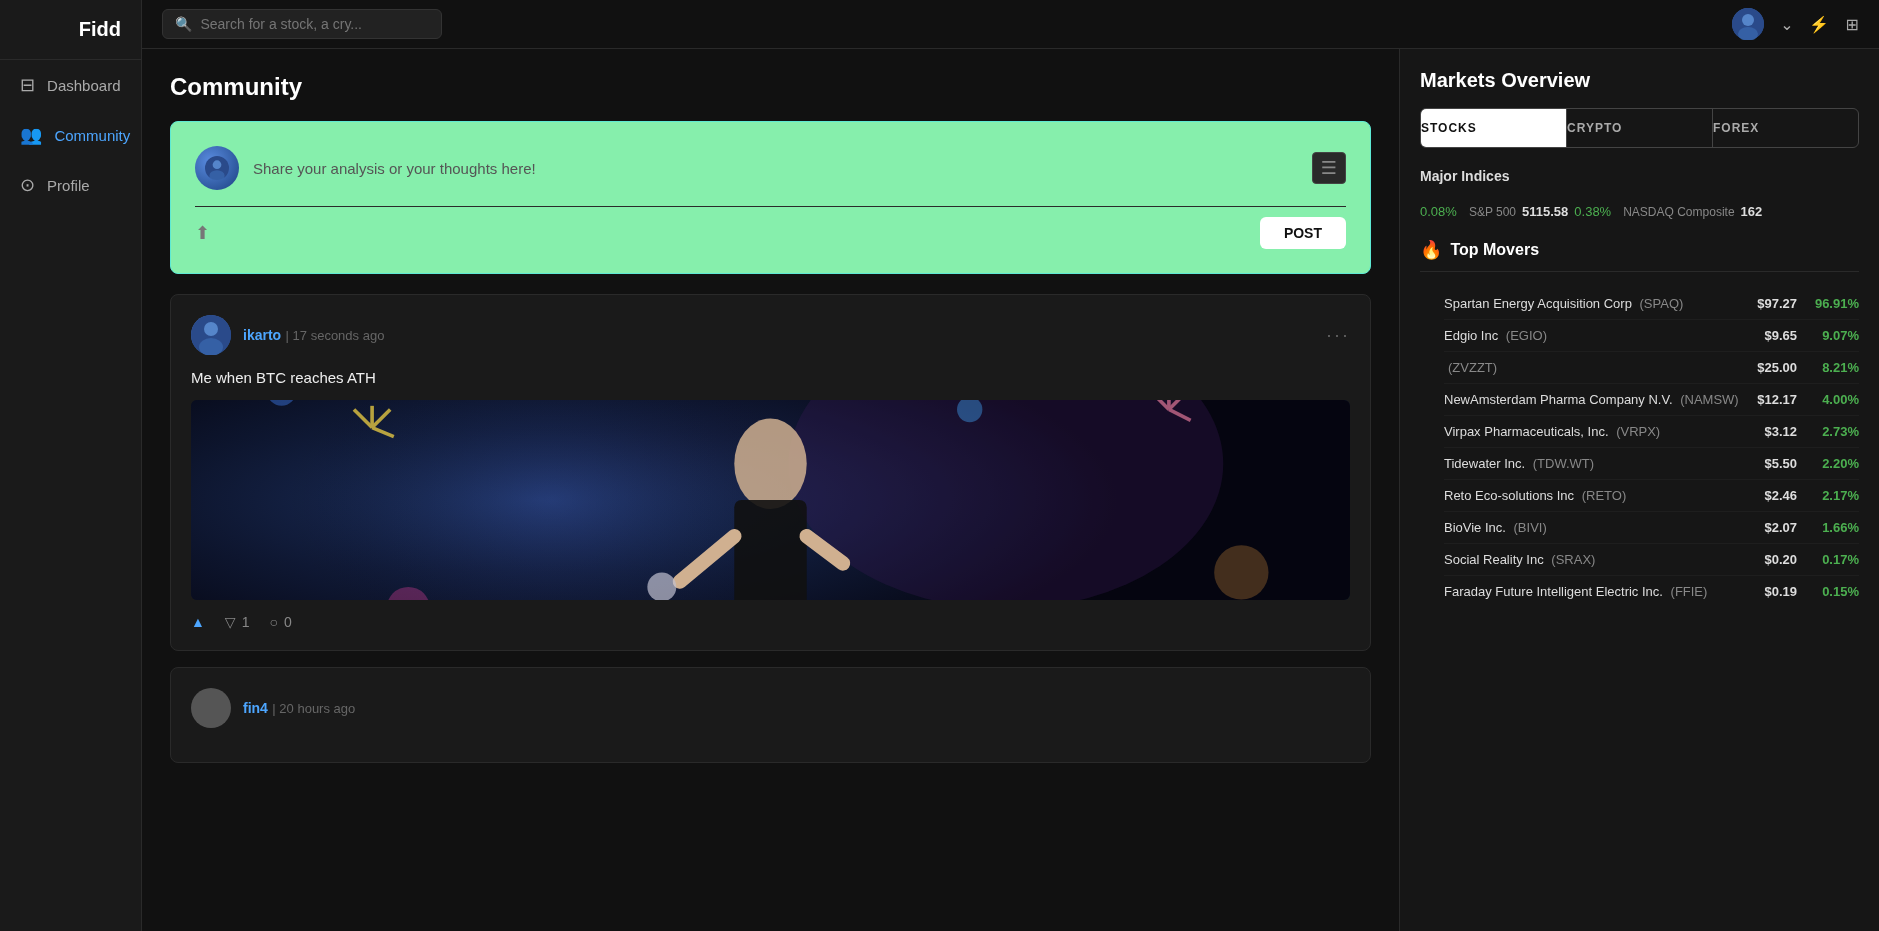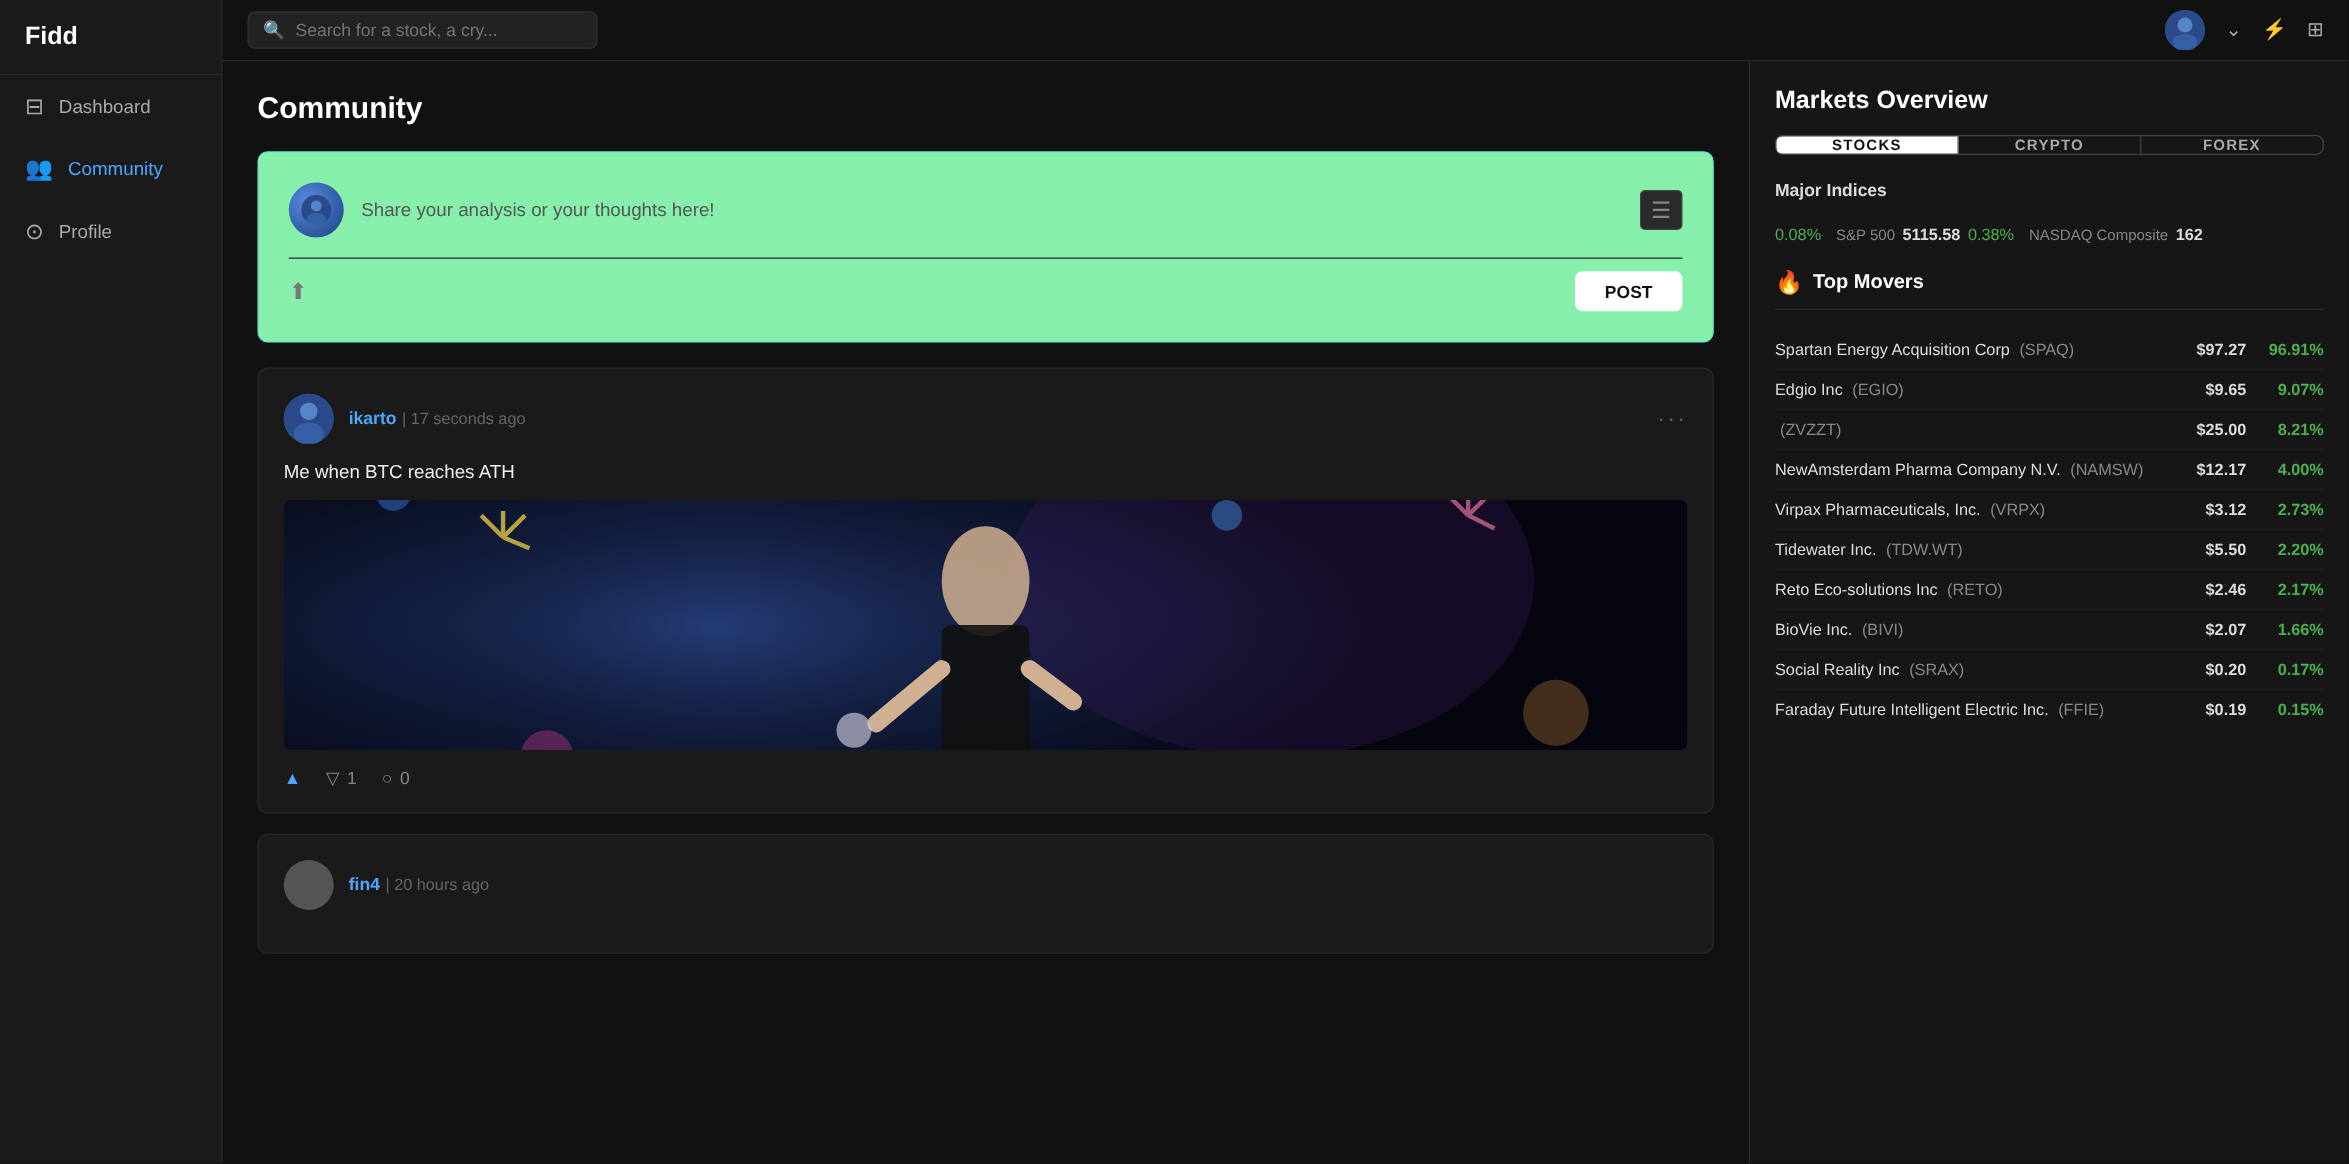--- a/index.html
+++ b/index.html
@@ -7,27 +7,28 @@
       background: #111;
       color: #fff;
       font-family: -apple-system, BlinkMacSystemFont, 'Segoe UI', sans-serif;
       display: flex;
       height: 931px;
       overflow: hidden;
     }
 
     
     .sidebar {
-      width: 178px;
+      width: 142px;
       background: #1a1a1a;
       display: flex;
       flex-direction: column;
       padding: 0;
       flex-shrink: 0;
       border-right: 1px solid #2a2a2a;
+      text-align: right;
     }
     .sidebar-logo {
       padding: 18px 20px;
       font-weight: 700;
       font-size: 20px;
       color: #fff;
       border-bottom: 1px solid #2a2a2a;
     }
     .sidebar-item {
       display: flex;
@@ -296,22 +297,22 @@
     .market-tabs {
       display: flex;
       gap: 0;
       margin-bottom: 20px;
       border: 1px solid #444;
       border-radius: 6px;
       overflow: hidden;
     }
     .market-tab {
       flex: 1;
-      padding: 0 0;
-      text-align: center;
+      padding: 12px 0;
+      text-align: left;
       font-size: 12px;
       font-weight: 600;
       letter-spacing: 1px;
       cursor: pointer;
       color: #aaa;
       background: transparent;
       border: none;
       transition: background 0.15s;
     }
     .market-tab.active {
@@ -389,20 +390,21 @@
     .losers-icon { background: #9c5ad4; }
 
     .stock-list { }
     .stock-row {
       display: flex;
       justify-content: space-between;
       align-items: center;
       padding: 8px 0;
       border-bottom: 1px solid #1e1e1e;
       font-size: 13px;
+      margin-left: 24px;
     }
     .stock-row:last-child { border-bottom: none; }
     .stock-name { color: #ddd; flex: 1; }
     .stock-ticker { color: #888; margin-left: 4px; }
     .stock-price { color: #ddd; margin-right: 12px; font-weight: 600; }
     .stock-change-pos { color: #4caf50; font-weight: 600; min-width: 50px; text-align: right; }
   </style>
 </head>
 <body>
 

